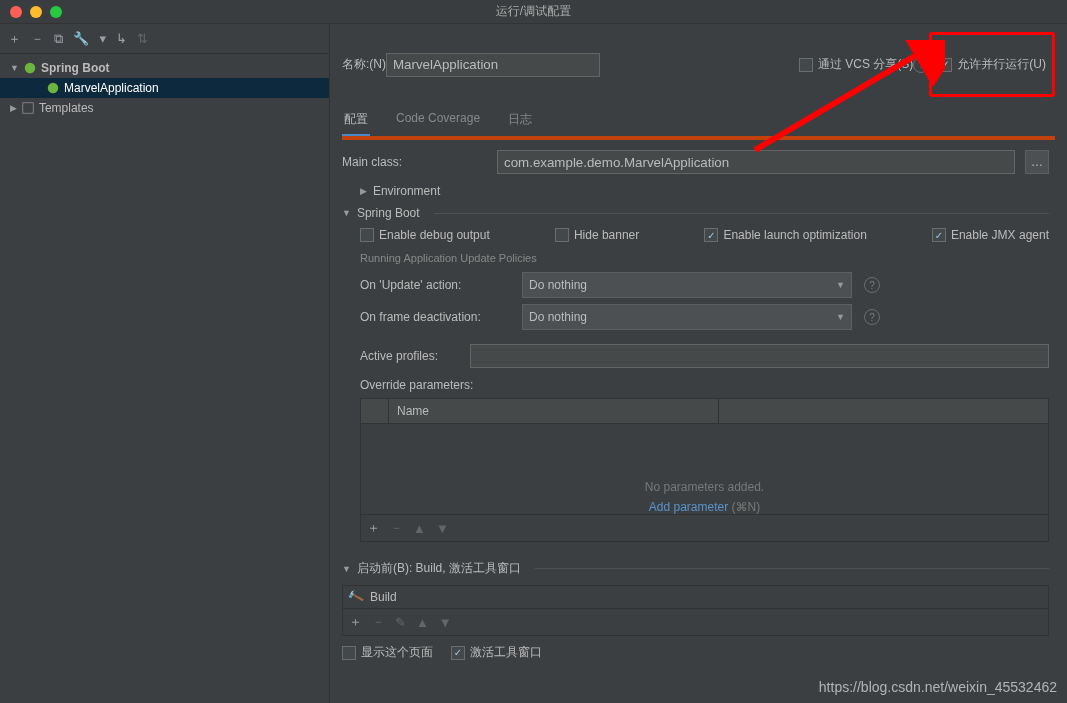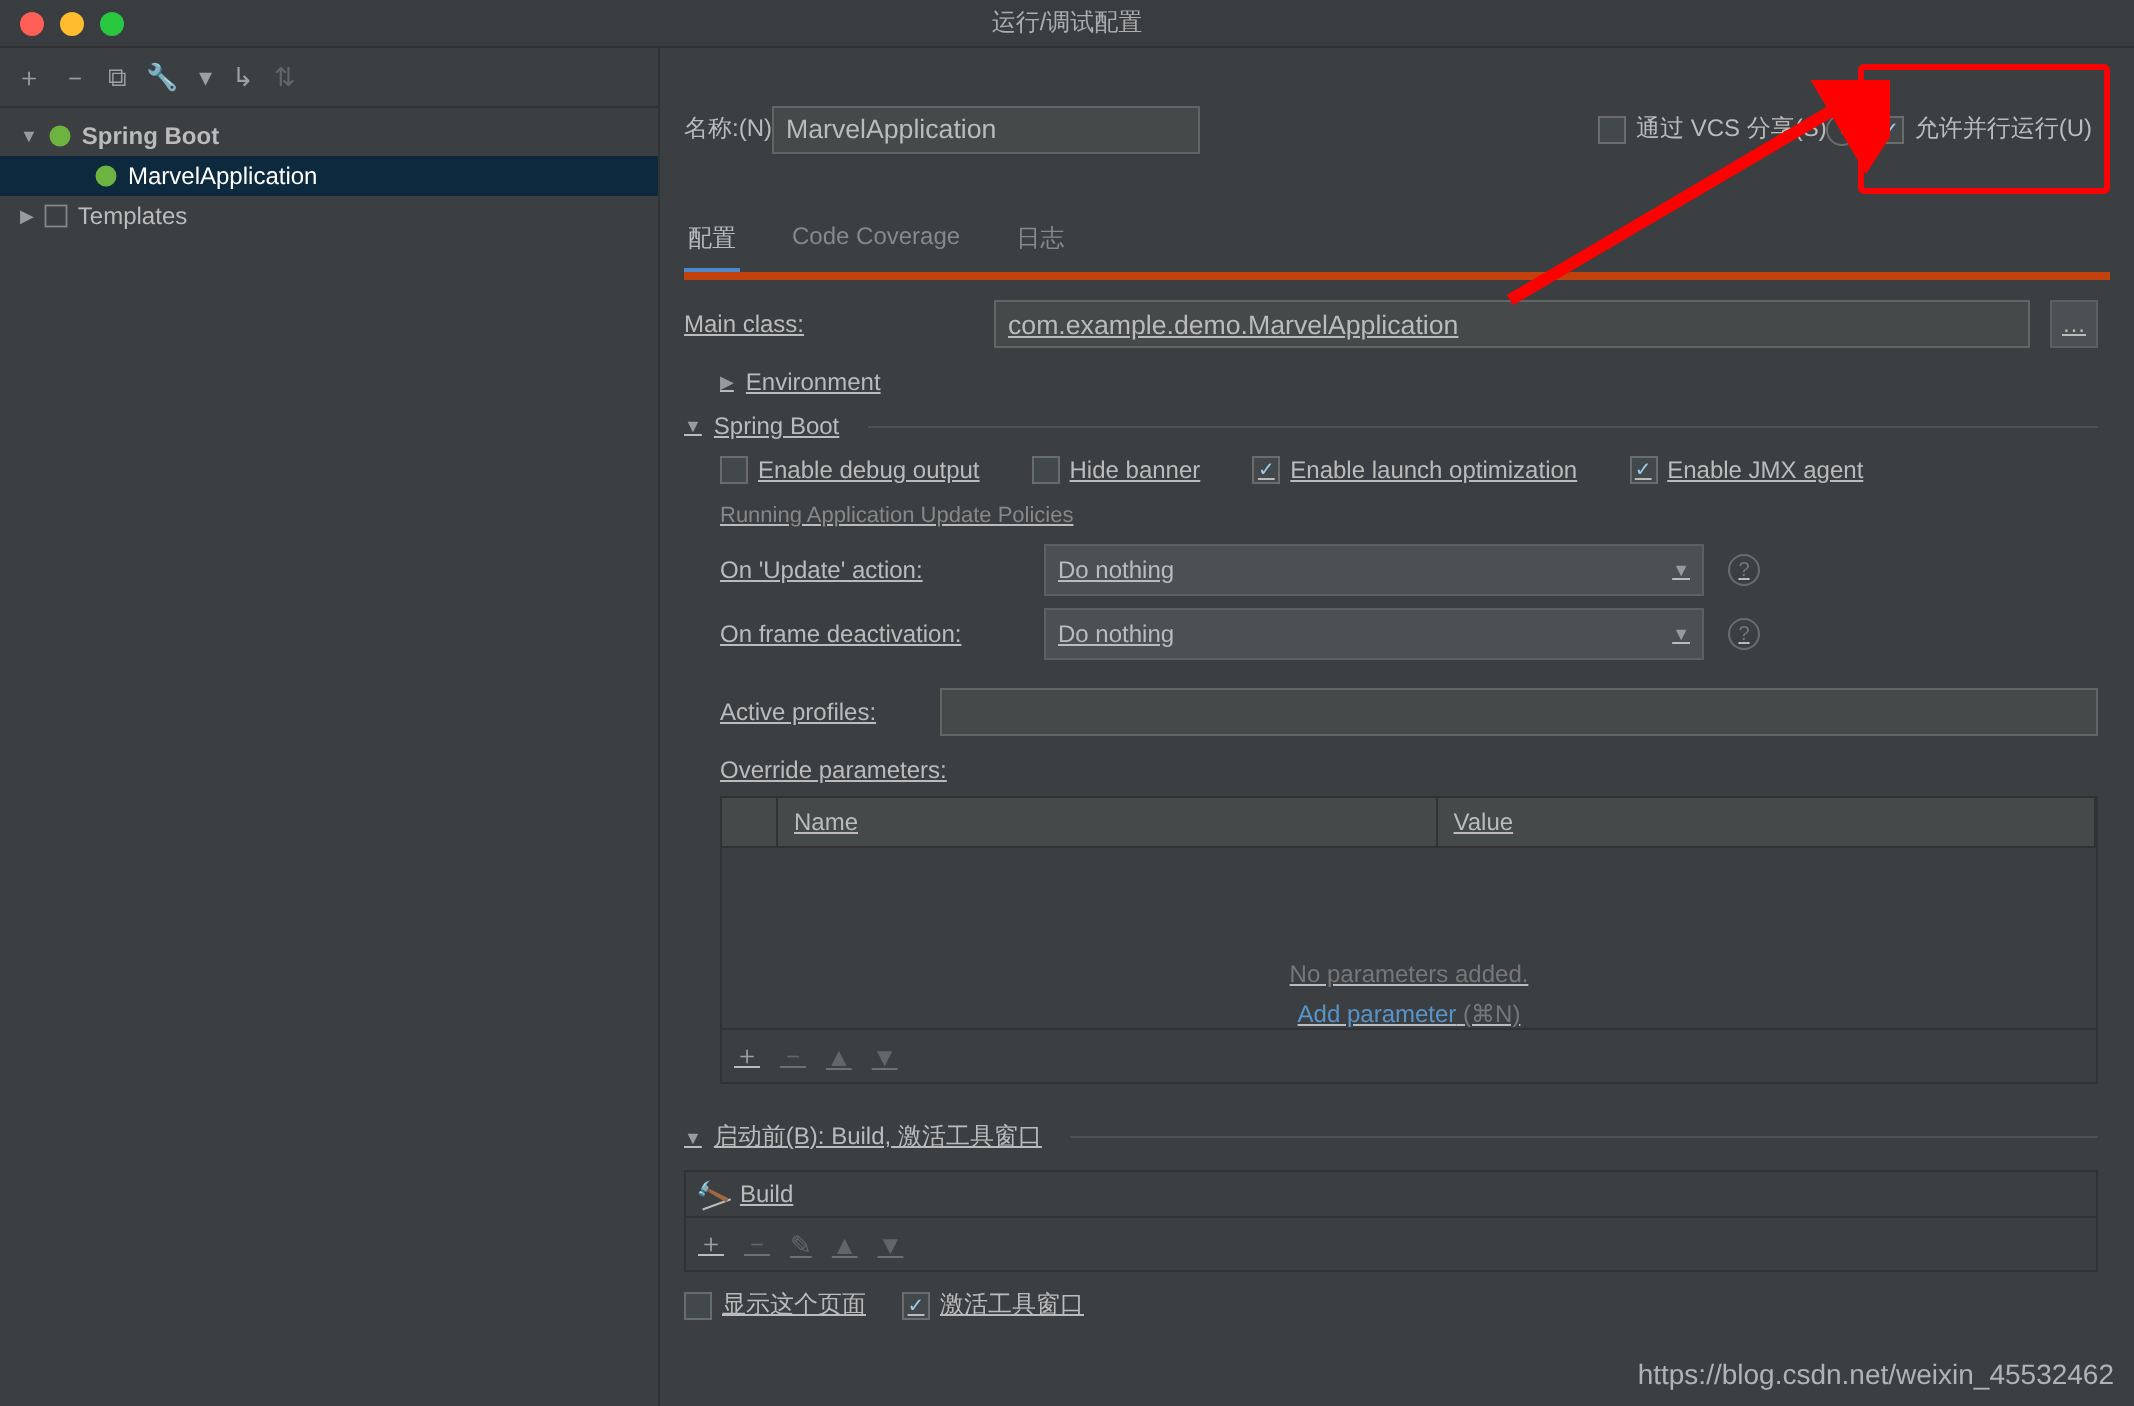--- a/index.html
+++ b/index.html
@@ -25,30 +25,30 @@
 .txt.name { flex: 1; max-width: 350px; }
 .spacer { flex: 1; }
 .chk { display: flex; align-items: center; gap: 5px; cursor: pointer; }
 .chkbox { width: 14px; height: 14px; border: 1px solid #6c6c6c; background: #43494a; display: inline-flex; align-items: center; justify-content: center; font-size: 10px; color: #a0c8e8; }
 .chkbox.checked::after { content: "✓"; }
 .help { width: 16px; height: 16px; border: 1px solid #6c6c6c; border-radius: 50%; display: inline-flex; align-items: center; justify-content: center; font-size: 10px; color: #777; }
 .highlight-box { border: 3px solid #ff0000; border-radius: 3px; padding: 21px 6px; }
 .tabs { display: flex; gap: 24px; border-bottom: 4px solid #c2410c; margin-bottom: 10px; }
 .tab { padding: 6px 2px; color: #888; cursor: pointer; }
 .tab.active { color: #bbbbbb; border-bottom: 2px solid #4a88c7; }
-.scroll { overflow-y: auto; flex: 1; padding-right: 6px; text-decoration: underline; }
+.scroll { overflow-y: auto; flex: 1; padding-right: 6px; }
 .formrow { display: flex; align-items: center; gap: 10px; margin-bottom: 10px; }
 .formrow .label { width: 145px; }
 .txt.main { flex: 1; }
 .btn-sm { width: 24px; height: 24px; background: #4c5052; border: 1px solid #5e6060; display: flex; align-items: center; justify-content: center; cursor: pointer; color: #bbb; }
 .section-head { display: flex; align-items: center; gap: 6px; color: #bbbbbb; margin: 8px 0; cursor: pointer; }
 .triangle { font-size: 9px; color: #9a9a9a; }
 .separator { height: 1px; background: #515151; flex: 1; margin-left: 8px; }
 .indented { margin-left: 18px; }
-.chk-row { display: flex; gap: 26px; margin: 6px 0 10px 0; flex-wrap: wrap; }
+.chk-row { display: flex; gap: 26px; margin: 6px 0 10px 0; flex-wrap: wrap; justify-content: space-between; }
 .subhead { color: #888; font-size: 11px; margin: 4px 0 8px 0; }
 .select-row { display: flex; align-items: center; gap: 12px; margin: 6px 0; }
 .select-row .label { width: 150px; text-align: left; }
 .sel { background: #4c5052; border: 1px solid #5e6060; height: 24px; padding: 12px 6px; display: flex; align-items: center; justify-content: space-between; flex: 1; max-width: 330px; cursor: pointer; }
 .table { border: 1px solid #323232; margin-top: 6px; }
 .thead { display: flex; background: #45494a; border-bottom: 1px solid #323232; }
 .th { padding: 5px 8px; border-right: 1px solid #323232; }
 .th.name { flex: 0 0 48%; } .th.value { flex: 1; }
 .th.handle { flex: 0 0 28px; border-right: 1px solid #323232; }
 .tbody { height: 90px; display: flex; flex-direction: column; align-items: center; justify-content: flex-end; gap: 6px; background: #3c3f41; }
@@ -193,21 +193,20 @@
         <div class="formrow" style="margin-top:14px">
           <span class="label" style="width:100px">Active profiles:</span>
           <input class="txt" style="flex: 1 1 0%;">
         </div>
 
         <div>Override parameters:</div>
         <div class="table">
           <div class="thead">
             <div class="th handle"></div>
             <div class="th name">Name</div>
-            <div class="th value">Value</div>
           </div>
           <div class="tbody">
             <div class="noparams">No parameters added.</div>
             <div>
               <span class="addparam">Add parameter</span>
               <span class="shortcut">(⌘N)</span>
             </div>
           </div>
           <div class="tfoot">
             <span class="tool-ico">＋</span>

